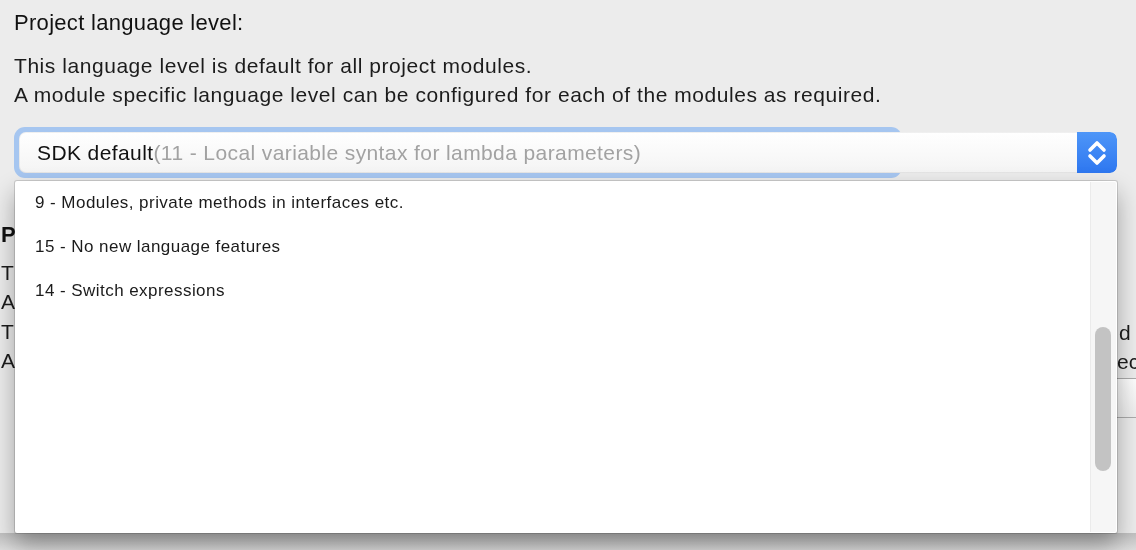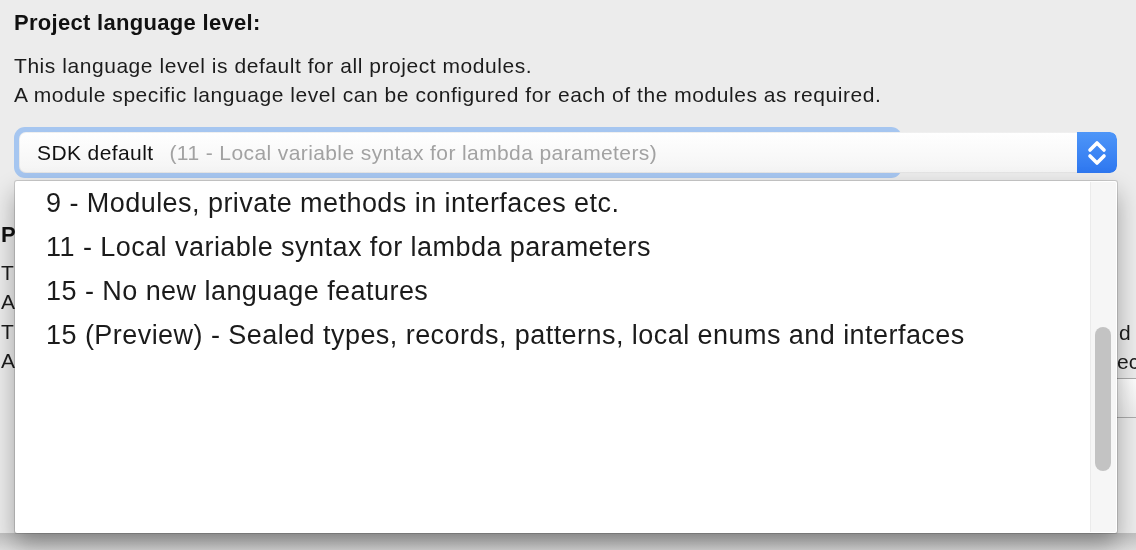--- a/index.html
+++ b/index.html
@@ -7,59 +7,59 @@
   body {
     position: relative;
     background: #ececec;
     font-family: "Liberation Sans", "DejaVu Sans", sans-serif;
     color: #1b1b1b;
   }
 
   
   .heading {
     position: absolute; left: 14px; top: 10px;
-    font-size: 22px; font-weight: bold; letter-spacing: .3px; color: #111;
+    font-size: 22px; font-weight: normal; letter-spacing: .3px; color: #111;
   }
   .desc { position: absolute; left: 14px; font-size: 21px; letter-spacing: .55px; color: #1c1c1c; white-space: nowrap; }
   .desc1 { top: 54px; }
   .desc2 { top: 83px; }
 
   
   .combo-ring {
     position: absolute; left: 14px; top: 127px; width: 888px; height: 51px;
     background: #a6c6f0; border-radius: 11px;
   }
   .combo-field {
     position: absolute; left: 5px; top: 5px; width: 1098px; height: 41px;
     background: linear-gradient(#ffffff, #f4f4f4);
     border-radius: 7px; overflow: hidden;
     display: flex; align-items: center; padding-left: 18px;
     font-size: 21px; letter-spacing: .4px; white-space: nowrap;
     box-shadow: inset 0 0 0 1px rgba(0,0,0,0.06);
   }
   .combo-value { color: #111; }
-  .combo-hint { color: #a2a2a2; margin-left: 16px; }
+  .combo-hint { color: #a2a2a2; margin-left: 0; }
   .combo-stepper {
     position: absolute; right: 0; top: 0; width: 40px; height: 41px;
     background: linear-gradient(#4e96f8, #2e77f0);
     border-radius: 0 7px 7px 0;
     display: flex; align-items: center; justify-content: center;
   }
 
   
   .popup {
     position: absolute; left: 15px; top: 181px; width: 1102px; height: 352px;
     background: #ffffff; border-radius: 2px;
     box-shadow: 0 0 0 1px rgba(0,0,0,0.14), 0 12px 24px rgba(0,0,0,0.33);
   }
   .popup-list { position: absolute; inset: 0; overflow: hidden; }
   .popup-row {
     height: 44px; display: flex; align-items: center;
-    padding-left: 31px; padding-right: 34px;
-    font-size: 27px; letter-spacing: .45px; color: #1b1b1b; white-space: nowrap;
+    padding-left: 20px; padding-right: 34px;
+    font-size: 17px; letter-spacing: .45px; color: #1b1b1b; white-space: nowrap;
   }
   .scroll-track {
     position: absolute; top: 1px; right: 1px; bottom: 1px; width: 26px;
     background: #f6f6f6; border-left: 1px solid rgba(0,0,0,0.045);
     border-radius: 0 2px 2px 0;
   }
   .scroll-thumb {
     position: absolute; right: 5px; top: 145px; width: 16px; height: 144px;
     background: #c3c3c3; border-radius: 8px;
   }
@@ -126,20 +126,19 @@
   <span class="rfrag rfrag-d">d</span>
   <span class="rfrag rfrag-ec">ec</span>
   <div class="bg-field-partial"></div>
 </div>
 
 <div class="bottom-strip"></div>
 
 <div class="popup">
   <div class="popup-list">
     <div class="popup-row">9 - Modules, private methods in interfaces etc.</div>
-    <div class="popup-row">11 - Local variable syntax for lambda parameters</div>
     <div class="popup-row">15 - No new language features</div>
-    <div class="popup-row">15 (Preview) - Sealed types, records, patterns, local enums and interfaces</div>
+    <div class="popup-row">14 - Switch expressions</div>
   </div>
   <div class="scroll-track">
     <div class="scroll-thumb"></div>
   </div>
 </div>
 
 </body></html>

